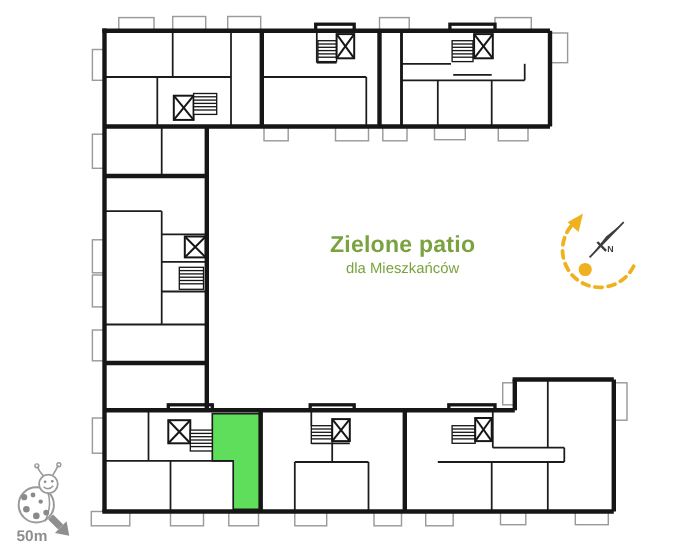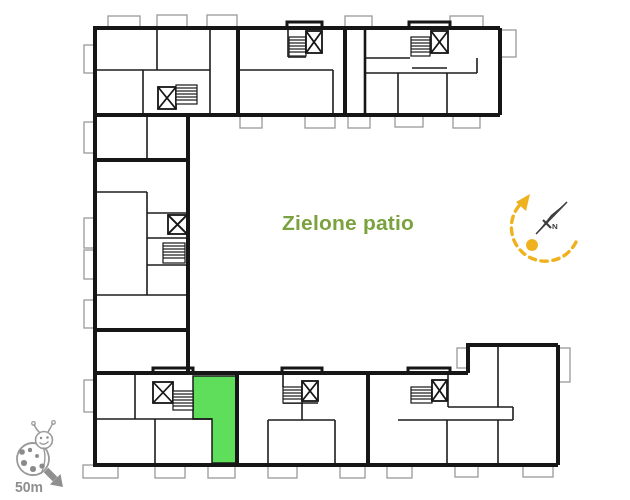--- a/index.html
+++ b/index.html
@@ -1,19 +1,19 @@
 <!DOCTYPE html>
 <html><head>
 <meta charset="utf-8">
 <style>
   html,body{margin:0;padding:0;background:#ffffff;}
   .stage{position:relative;width:630px;height:500px;background:#ffffff;overflow:hidden;
          font-family:"Liberation Sans", sans-serif;}
   .stage svg{position:absolute;left:0;top:0;}
-  .patio-label{position:absolute;left:248px;top:212px;width:200px;text-align:center;pointer-events:none;}
+  .patio-label{position:absolute;left:266px;top:212px;width:200px;text-align:center;pointer-events:none;}
   .patio-label .title{font-size:21px;font-weight:bold;color:#7aa23e;letter-spacing:.2px;line-height:22px;}
   .patio-label .subtitle{font-size:13.5px;color:#7aa23e;line-height:19px;}
   .wall-thick{stroke:#161616;stroke-width:4;fill:none;}
   .wall-med{stroke:#161616;stroke-width:2.6;fill:none;}
   .wall-thin{stroke:#1c1c1c;stroke-width:1.6;fill:none;}
   .balcony{stroke:#9a9a9a;stroke-width:1.3;fill:#ffffff;}
   .bump{stroke:#161616;stroke-width:3;fill:#ffffff;}
   .xbox{stroke:#161616;stroke-width:1.8;fill:#ffffff;}
   .stairs{stroke:#161616;stroke-width:1.2;fill:#ffffff;}
   .gray{stroke:#9a9a9a;fill:none;}
@@ -257,14 +257,15 @@
 
   <text x="15" y="492" font-size="14" font-weight="bold" fill="#8f8f8f" font-family="Liberation Sans, sans-serif">50m</text>
   <g transform="translate(46,470) rotate(45)">
     <rect x="0" y="-3.2" width="13" height="6.4" fill="#8f8f8f"></rect>
     <polygon points="13,-7.5 24,0 13,7.5" fill="#8f8f8f"></polygon>
   </g>
 </svg>
 
 <div class="patio-label">
   <div class="title">Zielone patio</div>
+  <div class="subtitle">dla Mieszkańców</div>
 </div>
 </div>
 
 </body></html>

